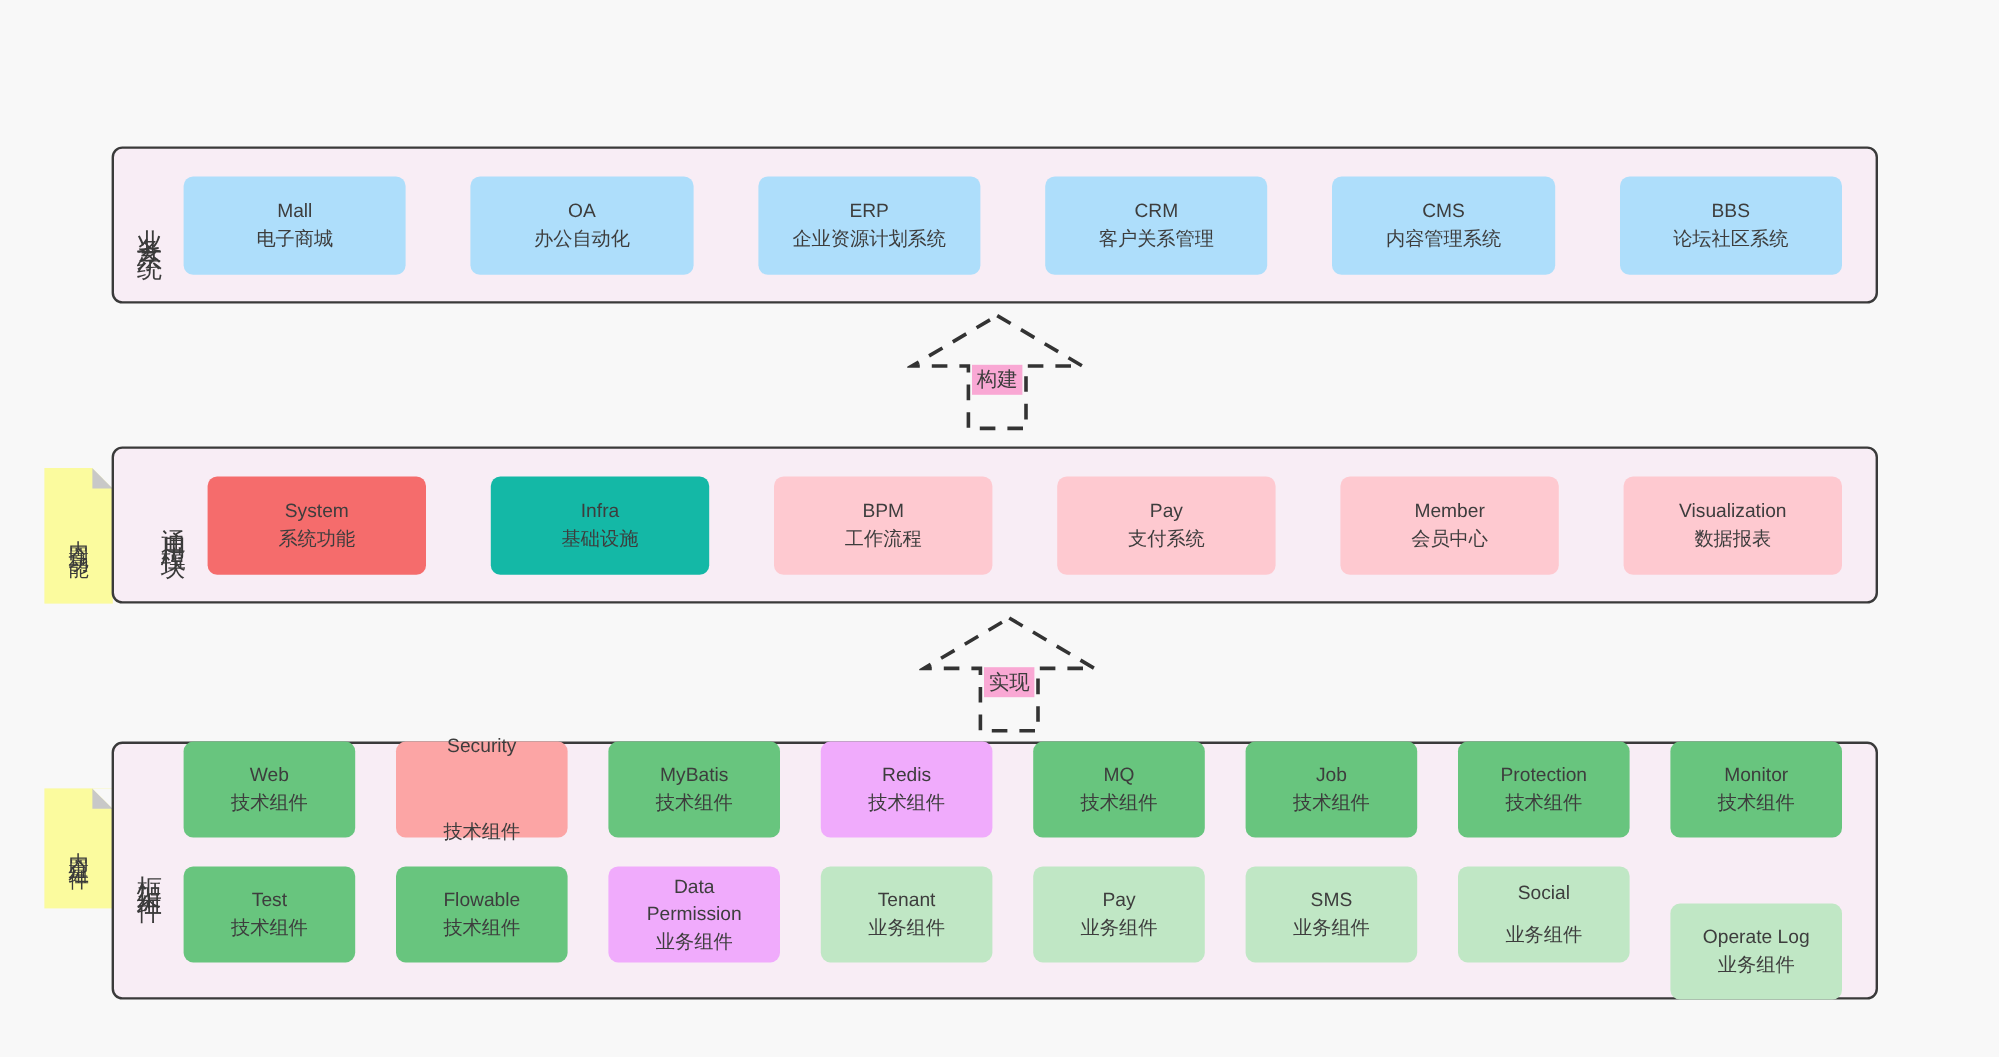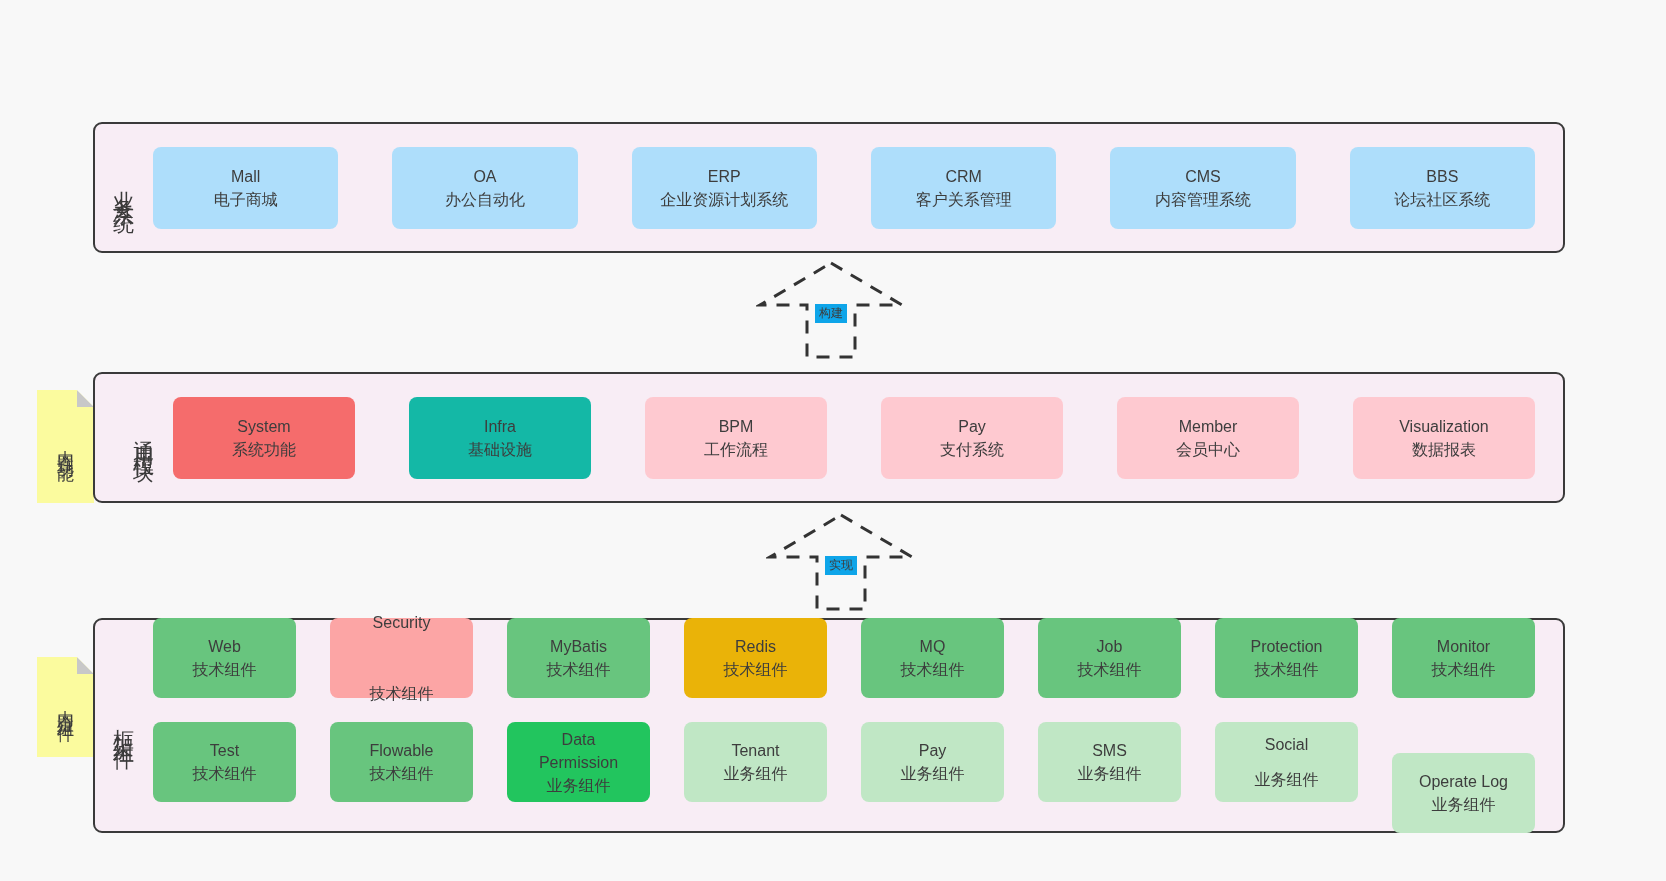--- a/index.html
+++ b/index.html
@@ -73,22 +73,22 @@
   .arrow{position:absolute;width:150px;height:100px;z-index:3;}
   #arrow-build{left:756px;top:260px;}
   #arrow-impl{left:766px;top:512px;}
   .arrow svg{display:block;width:150px;height:100px;}
   .arrow path{
     fill:none;stroke:#333333;stroke-width:3;
     stroke-dasharray:13 10;stroke-linecap:butt;stroke-linejoin:miter;
   }
   .arrow-label{
     position:absolute;left:50%;top:44px;transform:translateX(-50%);
-    background:#0ea5e9;padding:1px 4px;
-    font-size:12px;color:#3d3d3d;white-space:nowrap;
+    background:#f9a8d4;padding:1px 4px;
+    font-size:17px;color:#3d3d3d;white-space:nowrap;
   }
 </style>
 </head>
 <body>
 
 <div class="canvas">
 
   <div class="sticky" id="note-modules">
     <span class="sticky-text">内置功能</span>
   </div>
@@ -183,21 +183,21 @@
           <div class="s">技术组件</div>
         </div>
         <div class="box" style="background: #fca5a5; gap: 48px;">
           <div class="t">Security</div>
           <div class="s">技术组件</div>
         </div>
         <div class="box" style="background: rgb(104, 197, 126);">
           <div class="t">MyBatis</div>
           <div class="s">技术组件</div>
         </div>
-        <div class="box" style="background: #eab308;">
+        <div class="box" style="background: #f0abfc;">
           <div class="t">Redis</div>
           <div class="s">技术组件</div>
         </div>
         <div class="box" style="background: rgb(104, 197, 126);">
           <div class="t">MQ</div>
           <div class="s">技术组件</div>
         </div>
         <div class="box" style="background: rgb(104, 197, 126);">
           <div class="t">Job</div>
           <div class="s">技术组件</div>
@@ -213,21 +213,21 @@
       </div>
       <div class="row">
         <div class="box" style="background: rgb(104, 197, 126);">
           <div class="t">Test</div>
           <div class="s">技术组件</div>
         </div>
         <div class="box" style="background: rgb(104, 197, 126);">
           <div class="t">Flowable</div>
           <div class="s">技术组件</div>
         </div>
-        <div class="box" style="background: #22c55e;">
+        <div class="box" style="background: #f0abfc;">
           <div class="t">Data
 Permission</div>
           <div class="s">业务组件</div>
         </div>
         <div class="box" style="background: rgb(192, 231, 197);">
           <div class="t">Tenant</div>
           <div class="s">业务组件</div>
         </div>
         <div class="box" style="background: rgb(192, 231, 197);">
           <div class="t">Pay</div>

